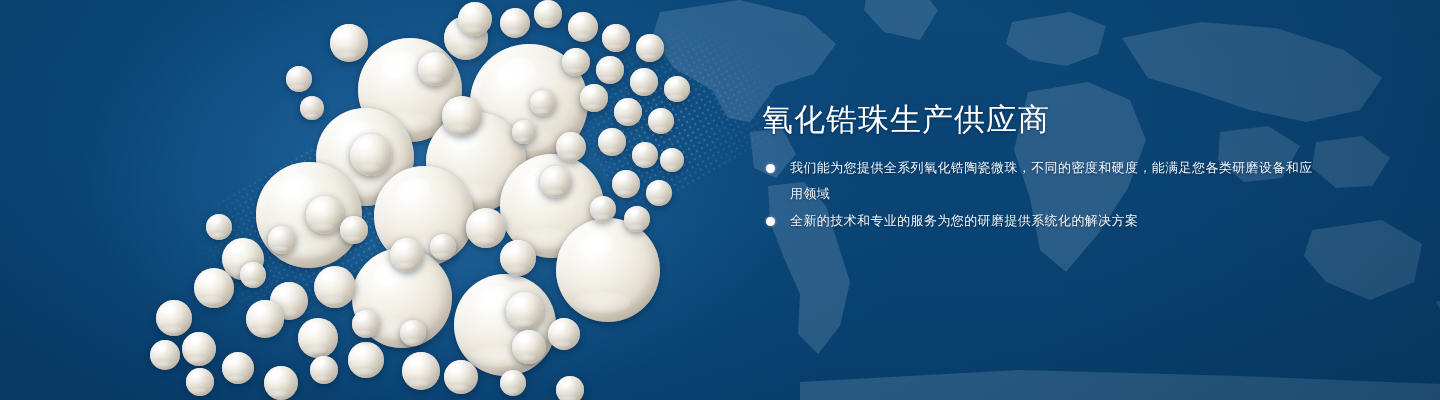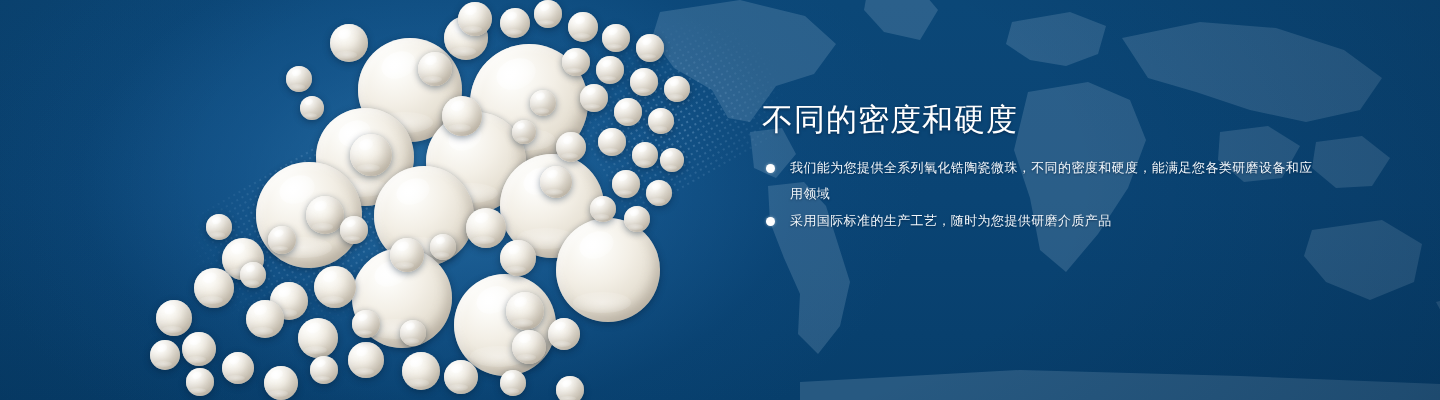--- a/index.html
+++ b/index.html
@@ -294,27 +294,27 @@
     <div class="bead" style="left:400px;top:320px;width:26px;height:26px;"></div>
     <div class="bead" style="left:150px;top:340px;width:30px;height:30px;"></div>
     <div class="bead" style="left:186px;top:368px;width:28px;height:28px;"></div>
     <div class="bead" style="left:240px;top:262px;width:26px;height:26px;"></div>
     <div class="bead" style="left:206px;top:214px;width:26px;height:26px;"></div>
     <div class="bead" style="left:556px;top:376px;width:28px;height:28px;"></div>
     <div class="bead" style="left:500px;top:370px;width:26px;height:26px;"></div>
   </div>
 
   <div class="copy">
-    <h1 class="title">不同的密度和硬度</h1>
+    <h1 class="title">氧化锆珠生产供应商</h1>
 
     <ul class="bullets">
       <li class="bullet">
         <span class="bullet-dot"></span>
         <span>我们能为您提供全系列氧化锆陶瓷微珠，不同的密度和硬度，能满足您各类研磨设备和应用领域</span>
       </li>
       <li class="bullet">
         <span class="bullet-dot"></span>
-        <span>采用国际标准的生产工艺，随时为您提供研磨介质产品</span>
+        <span>全新的技术和专业的服务为您的研磨提供系统化的解决方案</span>
       </li>
     </ul>
   </div>
 
 </div>
 
 </body></html>

